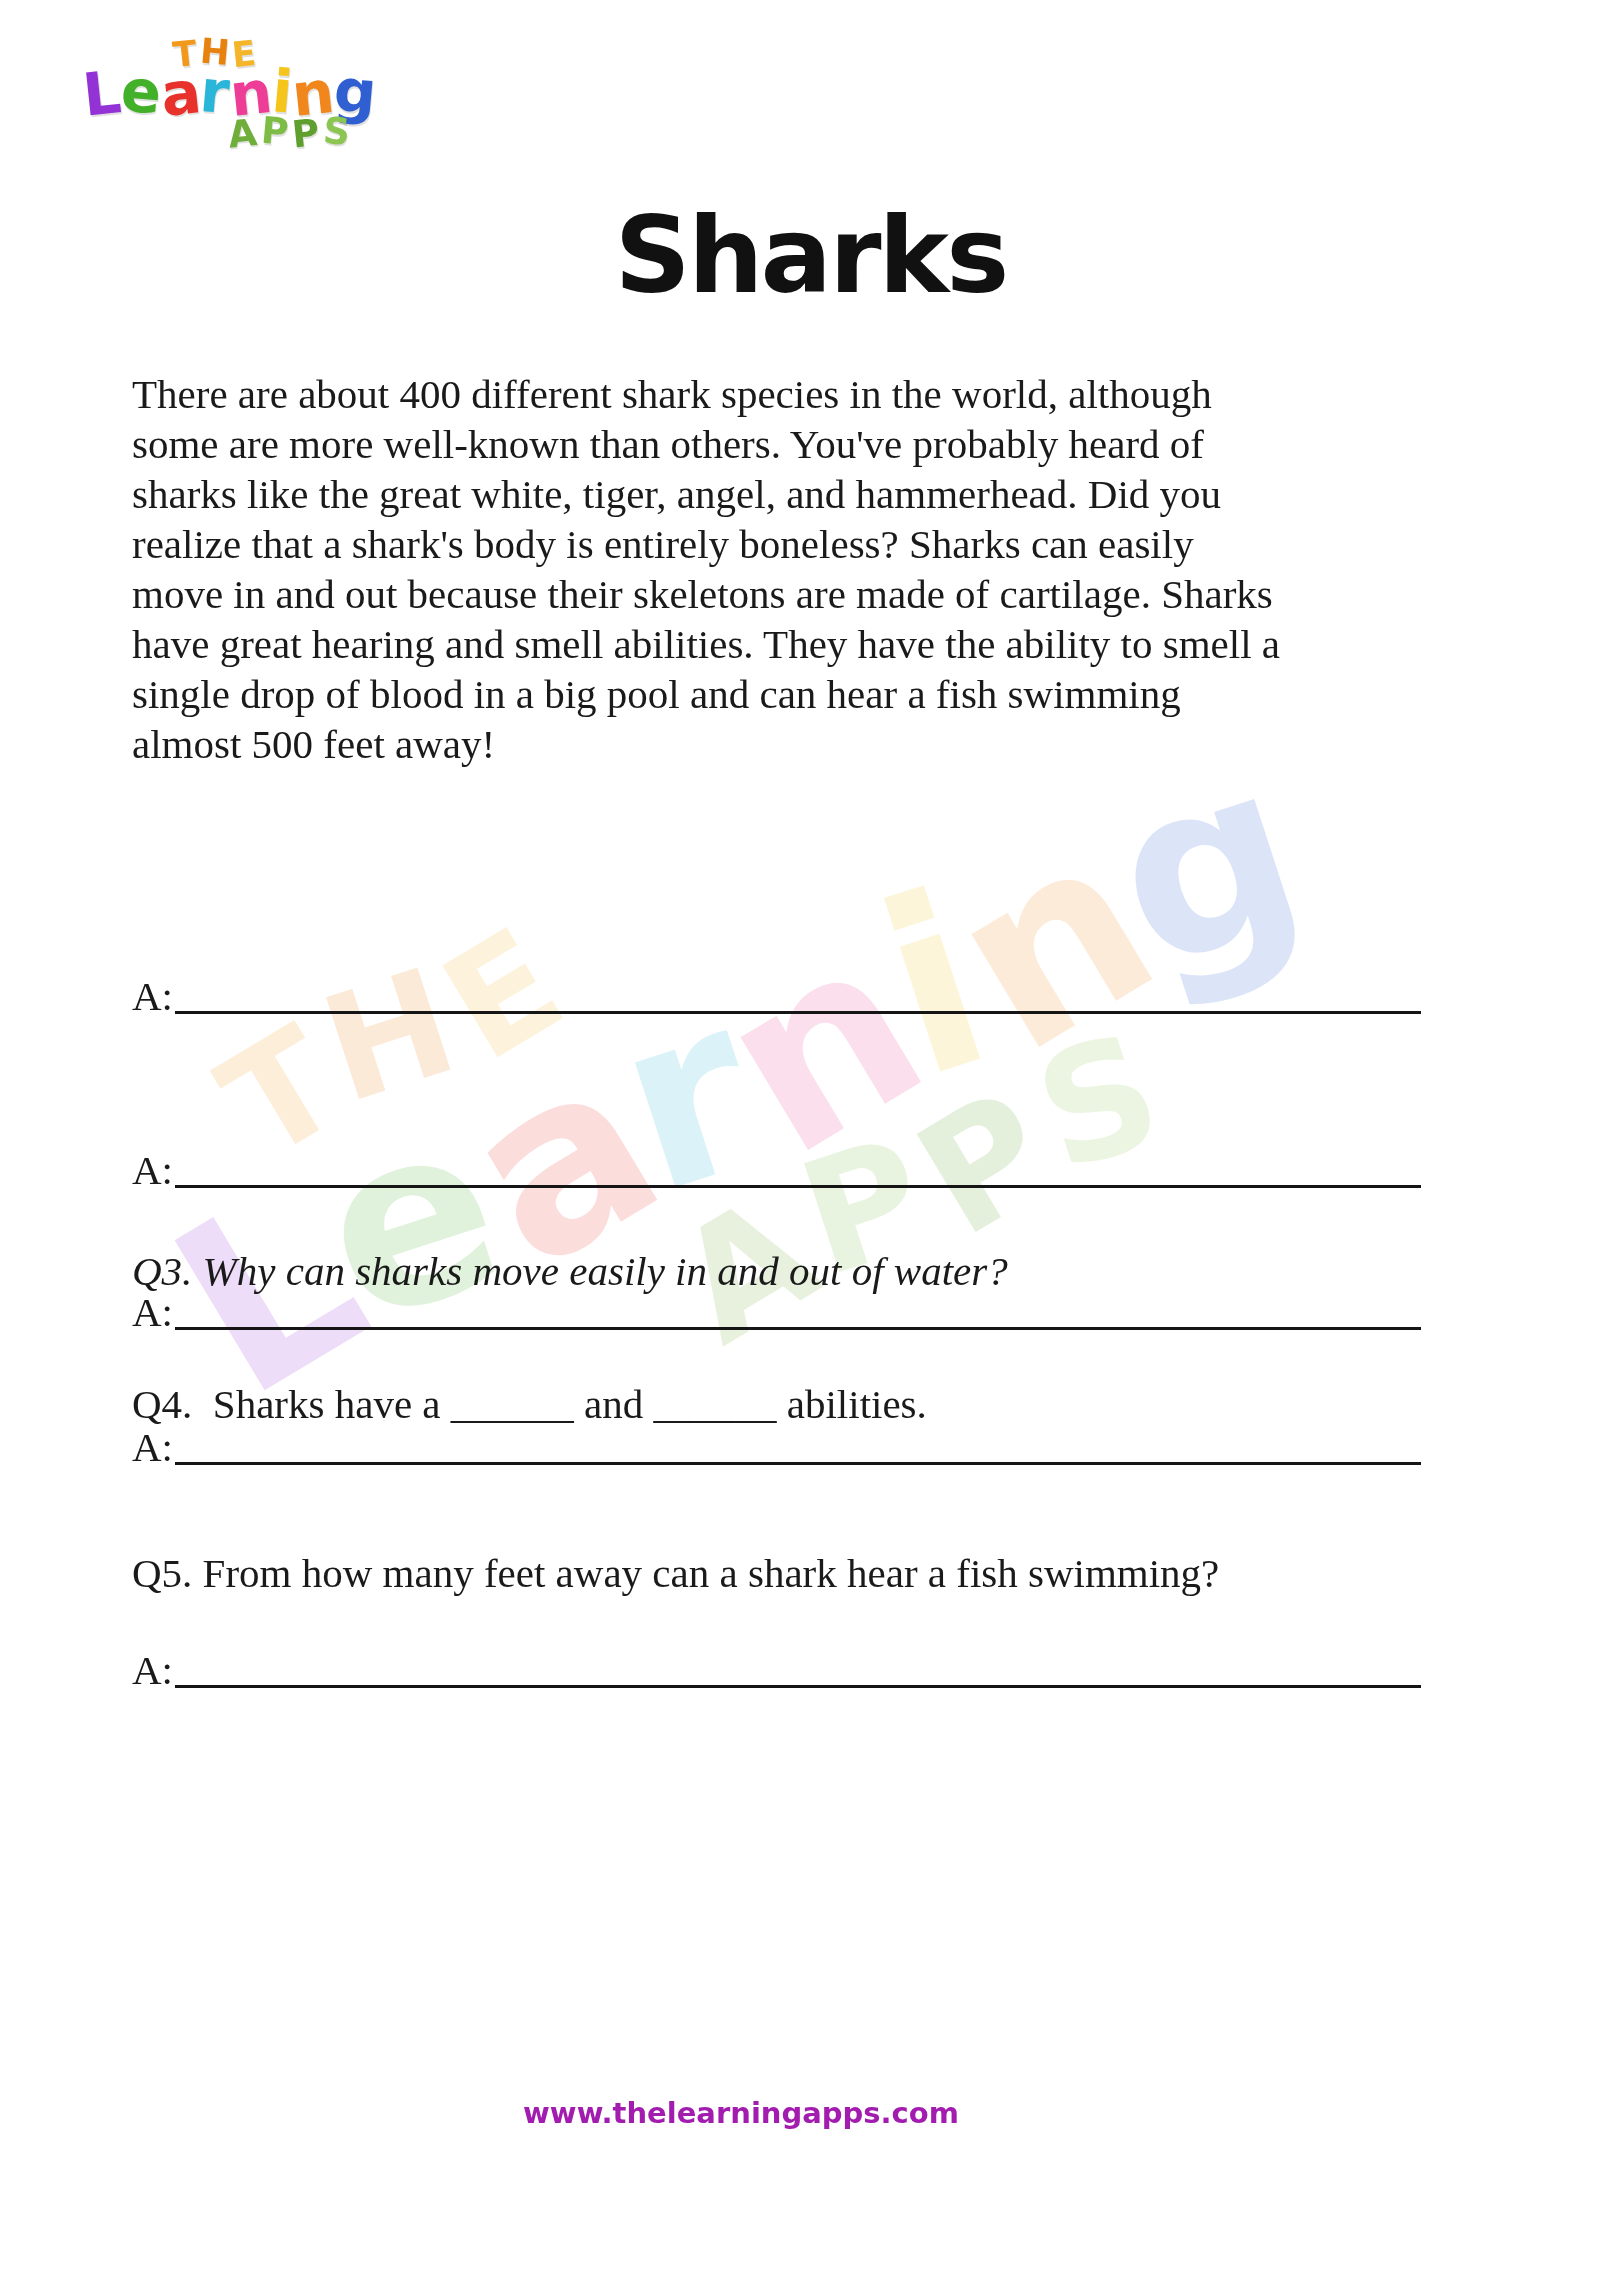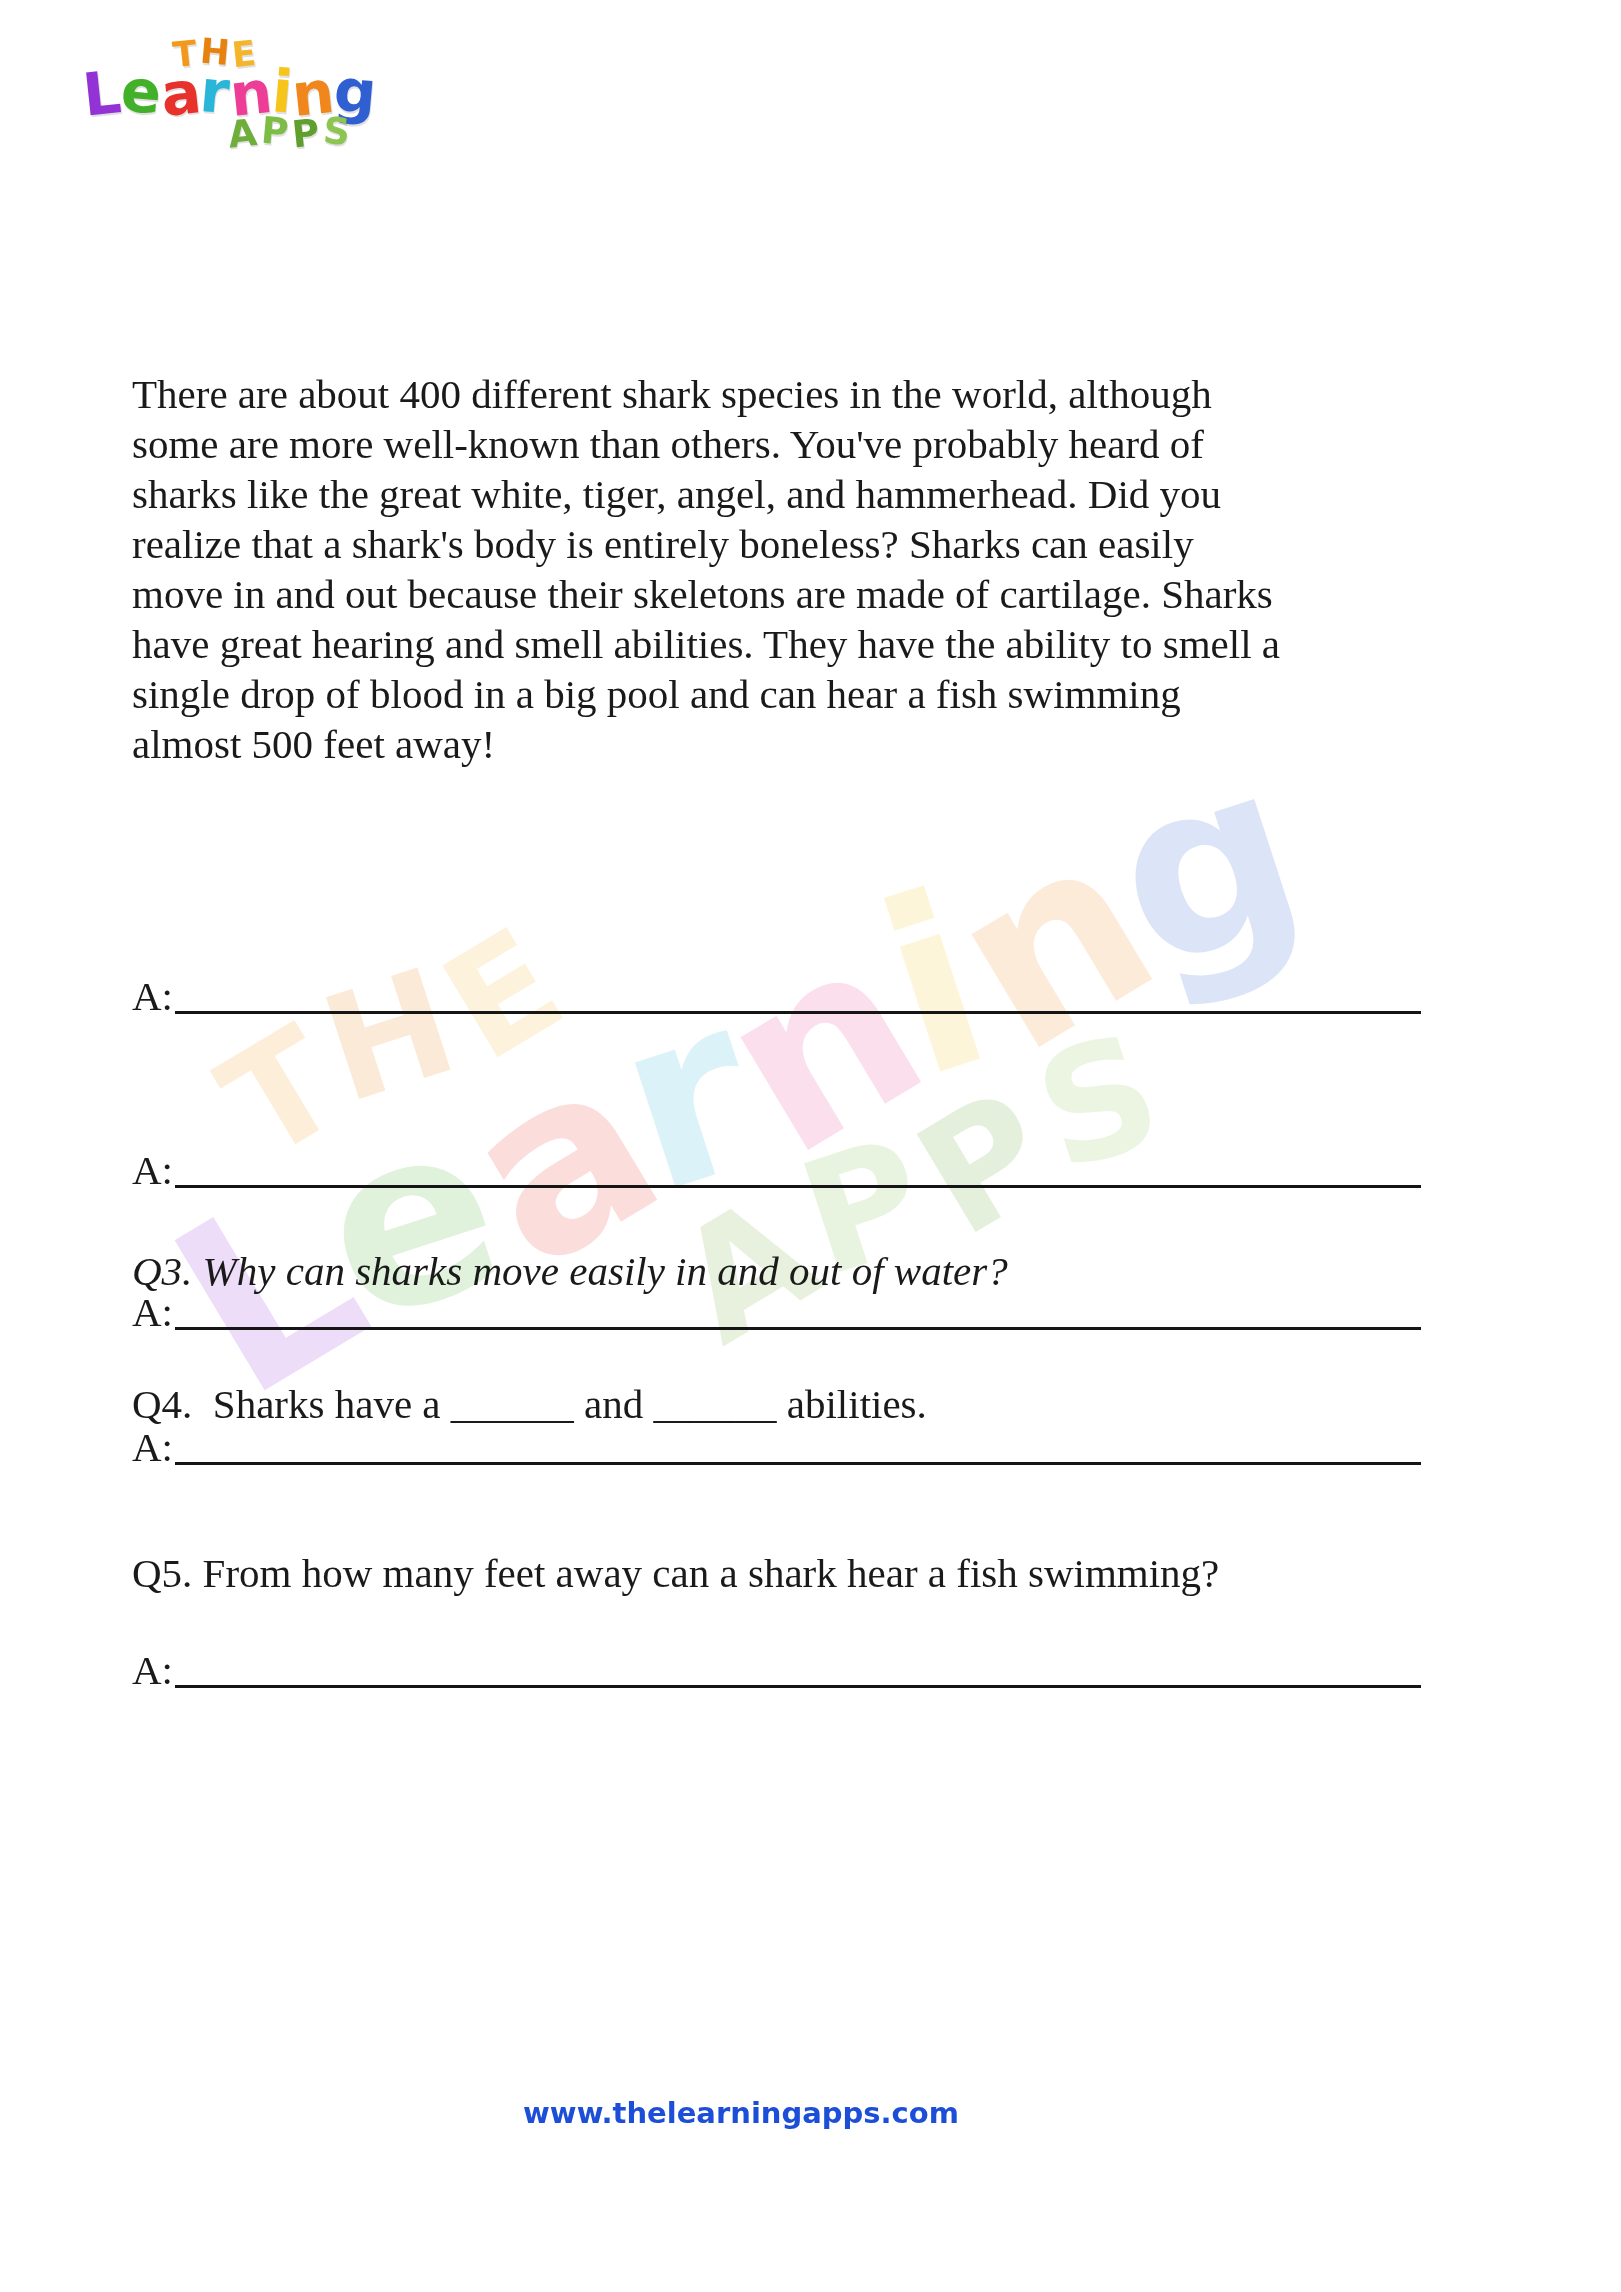--- a/index.html
+++ b/index.html
@@ -92,40 +92,41 @@
     height:5.9px;
   }
 
   
   .footer-url {
     position:absolute; top:2096px; left:0; width:1482px;
     text-align:center;
     font-family:"DejaVu Sans", sans-serif;
     font-weight:bold;
     font-size:29px;
-    color:#1d4ed8;
+    color:#a21caf;
   }
 </style>
 </head>
 <body>
 
 <div class="page">
 
   <div class="watermark">
     <div class="wm-the"><span style="color: rgb(242, 153, 28);">T</span><span style="color: rgb(232, 130, 14);">H</span><span style="color: rgb(244, 181, 42);">E</span></div>
     <div class="wm-learning"><span style="color: rgb(147, 51, 214);">L</span><span style="color: rgb(67, 176, 42);">e</span><span style="color: rgb(232, 49, 42);">a</span><span style="color: rgb(41, 182, 216);">r</span><span style="color: rgb(238, 61, 150);">n</span><span style="color: rgb(246, 197, 28);">i</span><span style="color: rgb(240, 134, 28);">n</span><span style="color: rgb(47, 95, 208);">g</span></div>
     <div class="wm-apps"><span style="color: rgb(111, 174, 58);">A</span><span style="color: rgb(125, 188, 69);">P</span><span style="color: rgb(94, 159, 46);">P</span><span style="color: rgb(140, 197, 81);">S</span></div>
   </div>
 
   <div class="logo">
     <div class="logo-the"><span style="color: rgb(242, 153, 28);">T</span><span style="color: rgb(232, 130, 14);">H</span><span style="color: rgb(244, 181, 42);">E</span></div>
     <div class="logo-learning"><span style="color: rgb(147, 51, 214);">L</span><span style="color: rgb(67, 176, 42);">e</span><span style="color: rgb(232, 49, 42);">a</span><span style="color: rgb(41, 182, 216);">r</span><span style="color: rgb(238, 61, 150);">n</span><span style="color: rgb(246, 197, 28);">i</span><span style="color: rgb(240, 134, 28);">n</span><span style="color: rgb(47, 95, 208);">g</span></div>
     <div class="logo-apps"><span style="color: rgb(111, 174, 58);">A</span><span style="color: rgb(125, 188, 69);">P</span><span style="color: rgb(94, 159, 46);">P</span><span style="color: rgb(140, 197, 81);">S</span></div>
   </div>
 
+  <div class="title">Sharks</div>
 
   <div class="paragraph">There are about 400 different shark species in the world, although
 some are more well-known than others. You've probably heard of
 sharks like the great white, tiger, angel, and hammerhead. Did you
 realize that a shark's body is entirely boneless? Sharks can easily
 move in and out because their skeletons are made of cartilage. Sharks
 have great hearing and smell abilities. They have the ability to smell a
 single drop of blood in a big pool and can hear a fish swimming
 almost 500 feet away!</div>
 

